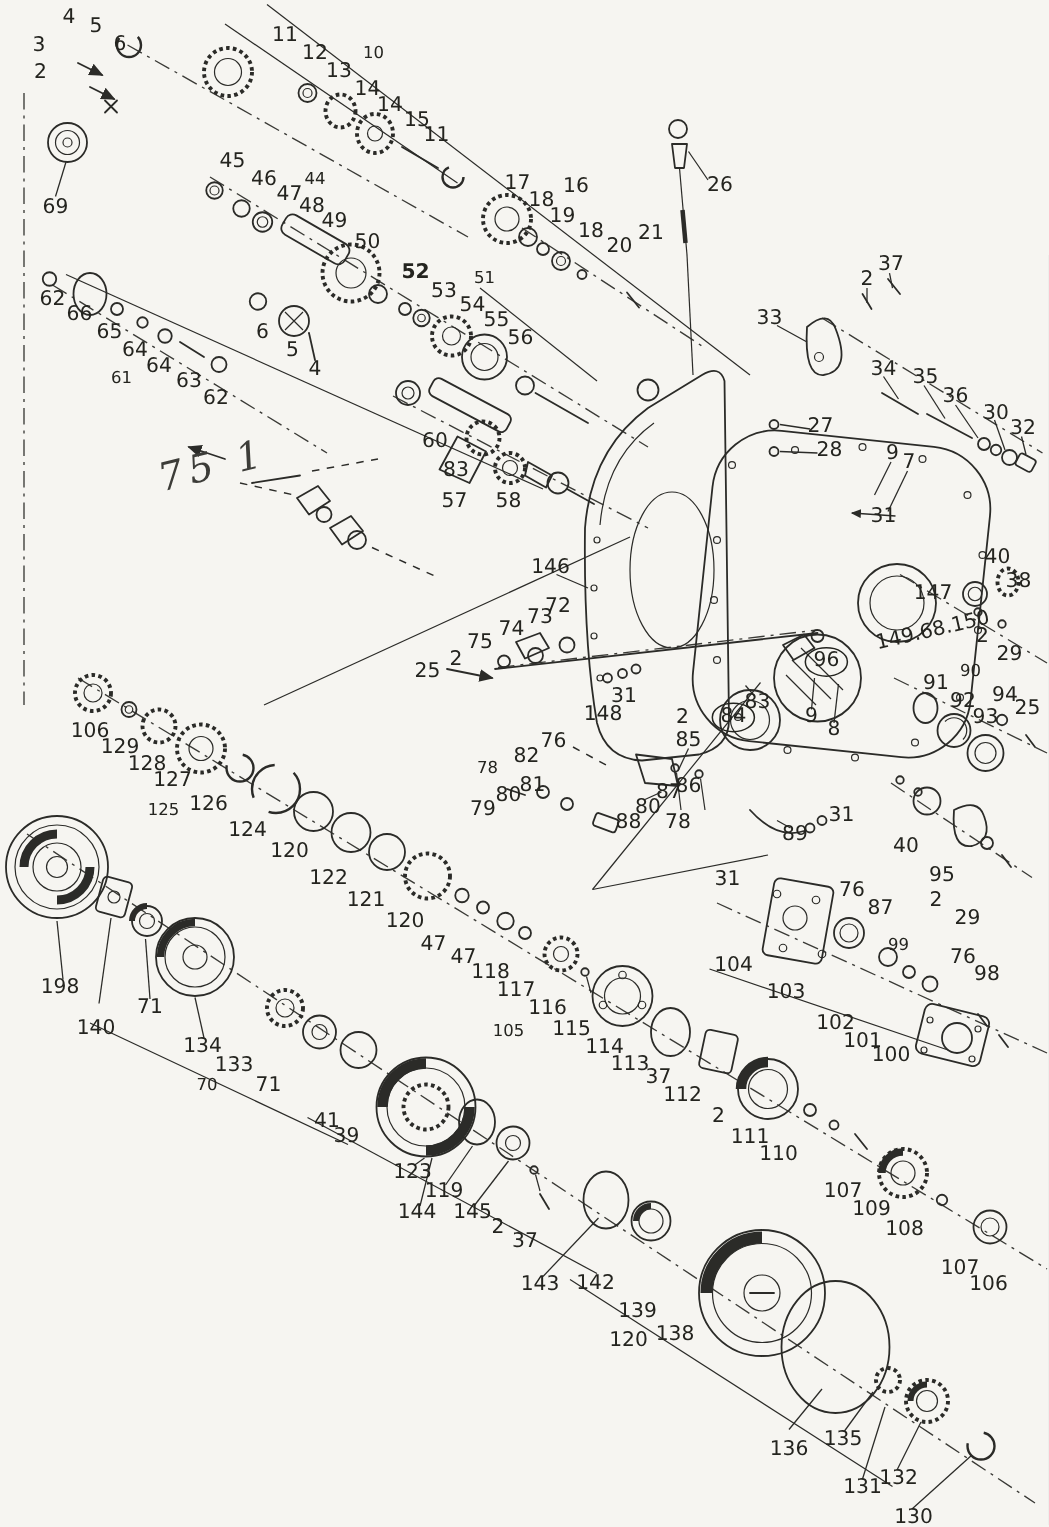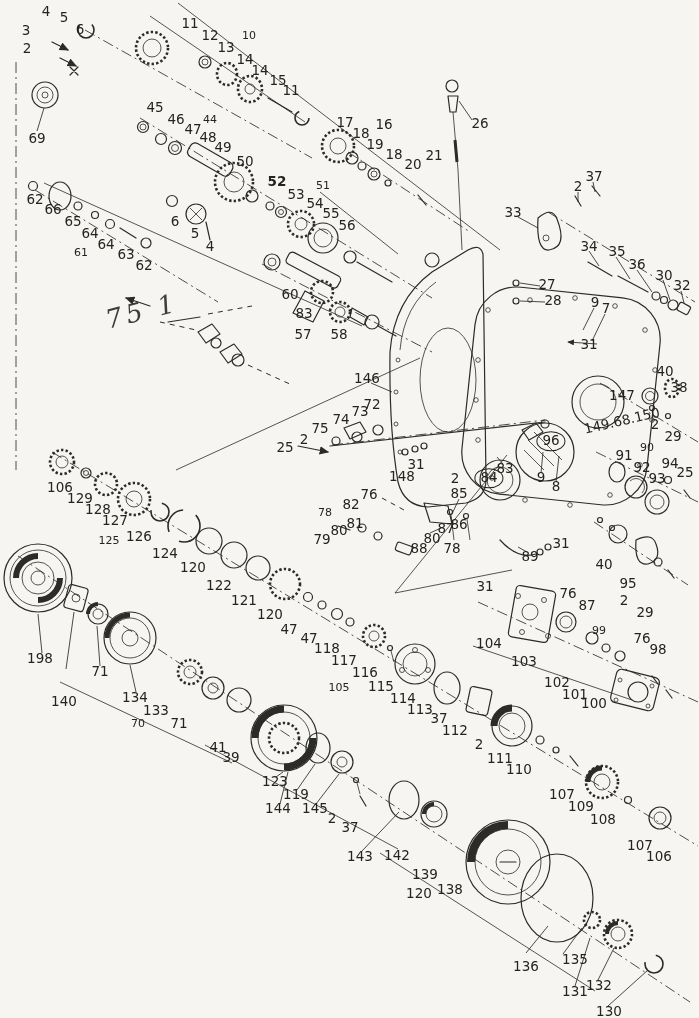--- a/index.html
+++ b/index.html
@@ -568,41 +568,41 @@
       <span class="lbl" style="left: 455px; top: 731px;">112</span>
       <span class="lbl" style="left: 479px; top: 745px;">2</span>
       <span class="lbl" style="left: 500px; top: 759px;">111</span>
       <span class="lbl" style="left: 519px; top: 770px;">110</span>
       <span class="lbl" style="left: 562px; top: 795px;">107</span>
       <span class="lbl" style="left: 581px; top: 807px;">109</span>
       <span class="lbl" style="left: 603px; top: 820px;">108</span>
       <span class="lbl" style="left: 640px; top: 846px;">107</span>
       <span class="lbl" style="left: 659px; top: 857px;">106</span>
       <span class="lbl" style="left: 40px; top: 659px;">198</span>
-      <span class="lbl" style="left: 64px; top: 702px;">140</span>
+      <span class="lbl" style="left: 64px; top: 686px;">140</span>
       <span class="lbl" style="left: 100px; top: 672px;">71</span>
       <span class="lbl" style="left: 135px; top: 698px;">134</span>
       <span class="lbl" style="left: 156px; top: 711px;">133</span>
       <span class="lbl big" style="left: 138px; top: 723px;">70</span>
       <span class="lbl" style="left: 179px; top: 724px;">71</span>
       <span class="lbl" style="left: 218px; top: 748px;">41</span>
       <span class="lbl" style="left: 231px; top: 758px;">39</span>
       <span class="lbl" style="left: 275px; top: 782px;">123</span>
       <span class="lbl" style="left: 296px; top: 795px;">119</span>
       <span class="lbl" style="left: 278px; top: 809px;">144</span>
       <span class="lbl" style="left: 315px; top: 809px;">145</span>
       <span class="lbl" style="left: 332px; top: 819px;">2</span>
       <span class="lbl" style="left: 350px; top: 828px;">37</span>
       <span class="lbl" style="left: 360px; top: 857px;">143</span>
       <span class="lbl" style="left: 397px; top: 856px;">142</span>
       <span class="lbl" style="left: 425px; top: 875px;">139</span>
       <span class="lbl" style="left: 419px; top: 894px;">120</span>
       <span class="lbl" style="left: 450px; top: 890px;">138</span>
       <span class="lbl" style="left: 526px; top: 967px;">136</span>
-      <span class="lbl" style="left: 562px; top: 960px; margin-left: 13px;">135</span>
+      <span class="lbl" style="left: 562px; top: 960px;">135</span>
       <span class="lbl" style="left: 575px; top: 992px;">131</span>
       <span class="lbl" style="left: 599px; top: 986px;">132</span>
       <span class="lbl" style="left: 609px; top: 1012px;">130</span>
     </div>
 
 <div class="hand" id="hand-note" style="left: 142px; top: 311px;">75 1</div>
 
 </div>
 
 </body></html>

